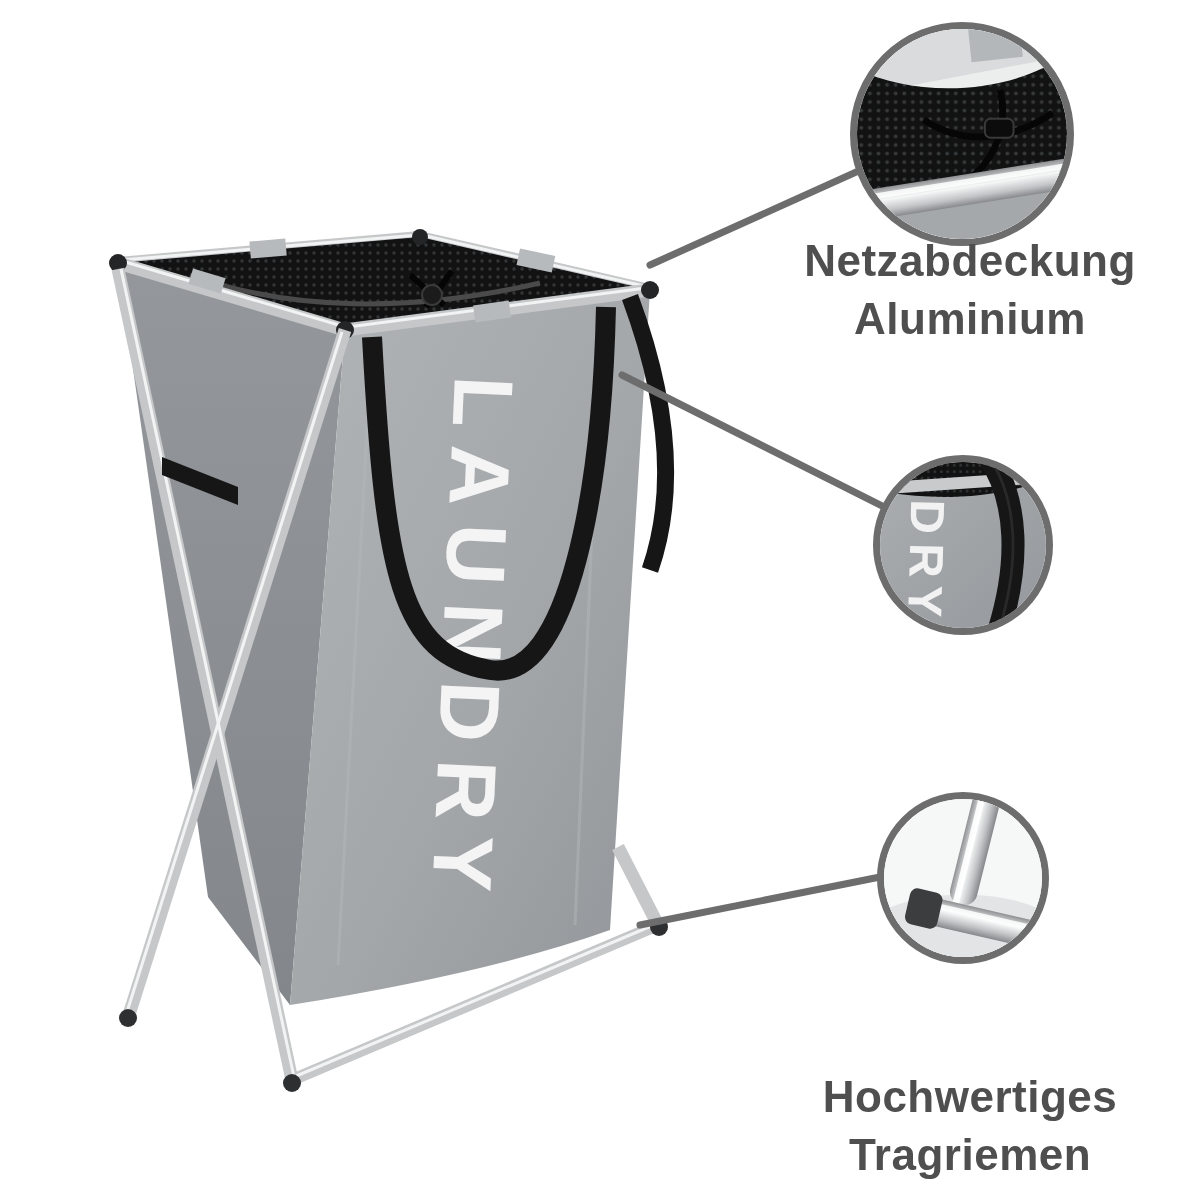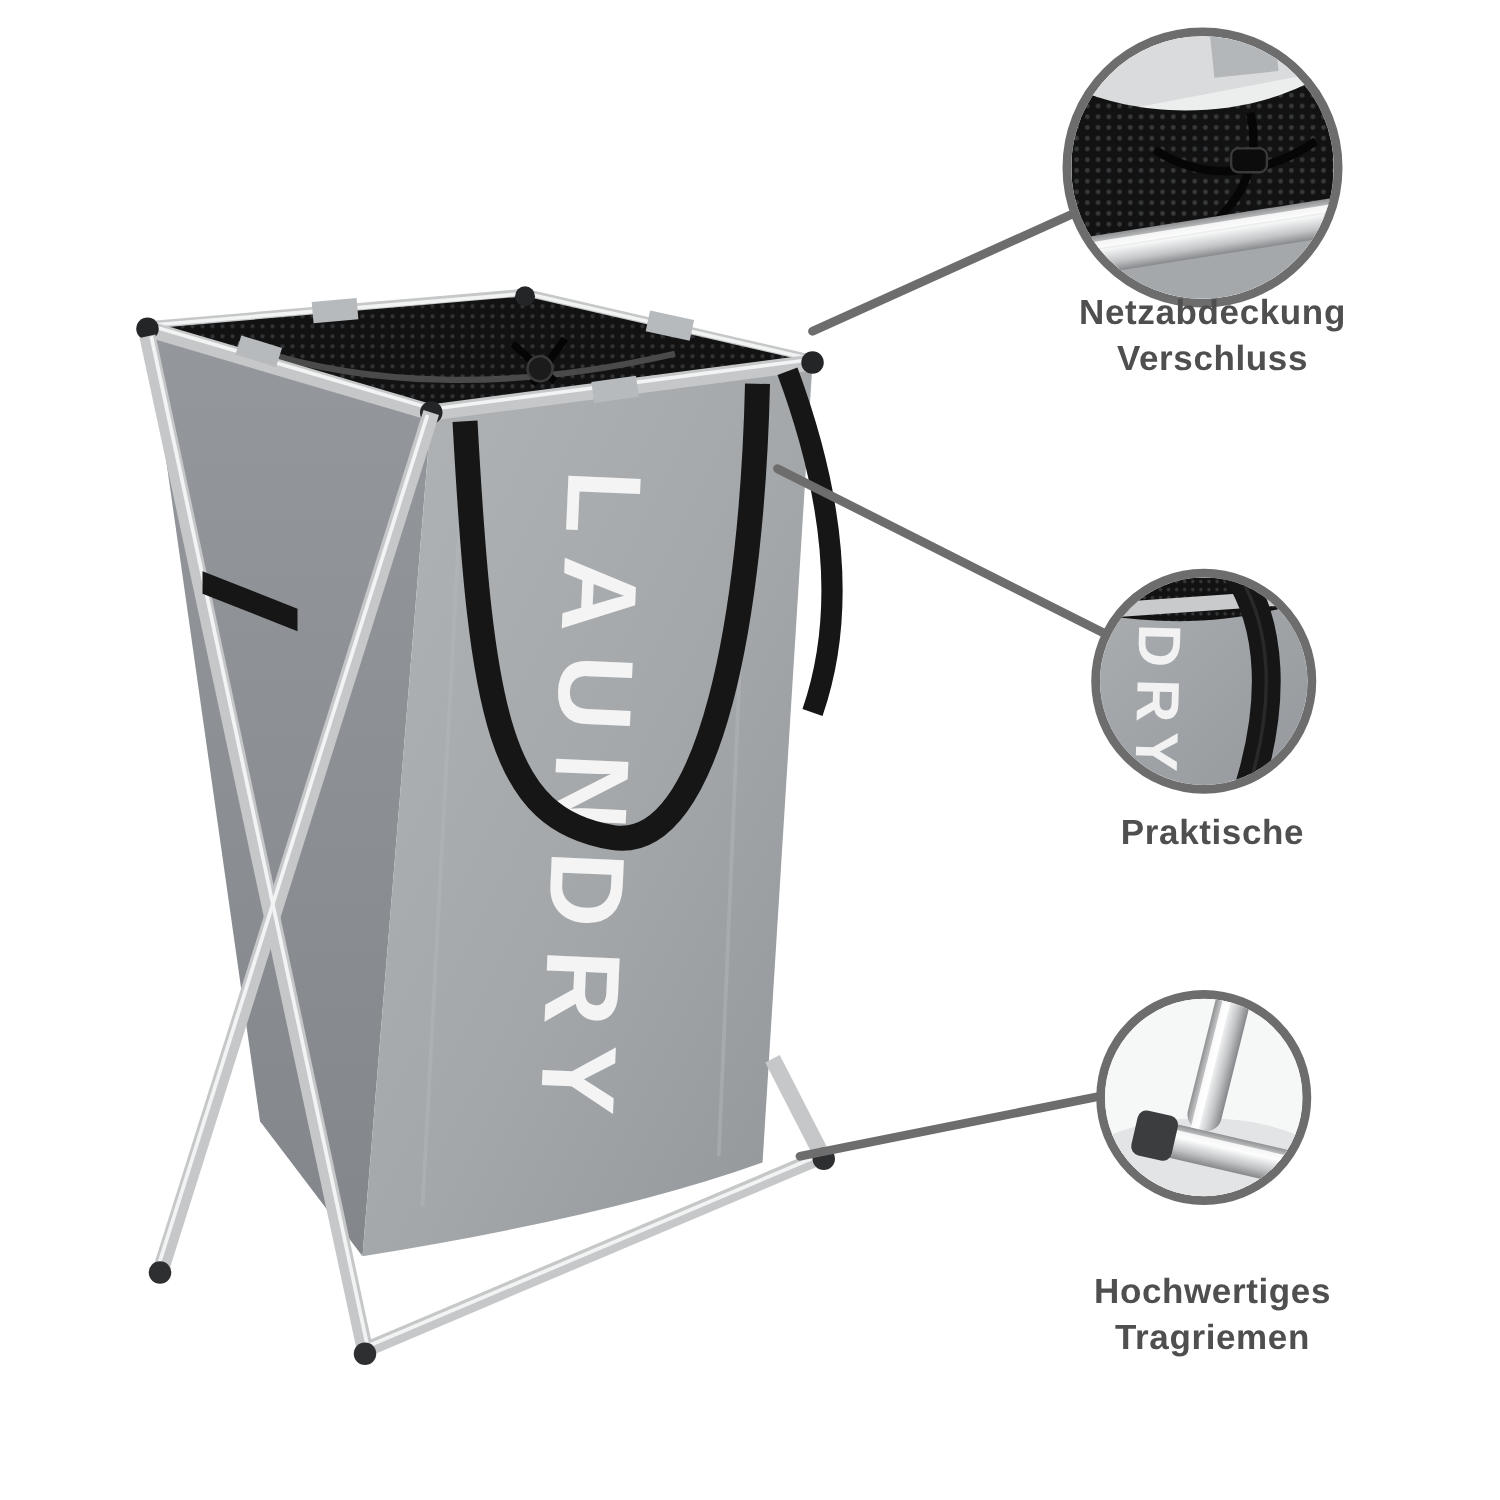--- a/index.html
+++ b/index.html
@@ -24,26 +24,26 @@
     border:7px solid var(--c-callout-line,#6d6d6d);
     overflow:hidden;background:#ffffff;box-sizing:border-box;z-index:6;
   }
   .callout-circle svg{display:block;width:100%;height:100%;}
   #circle-mesh{left:850px;top:22px;width:224px;height:224px;}
   #circle-straps{left:873px;top:455px;width:180px;height:180px;}
   #circle-frame{left:877px;top:792px;width:172px;height:172px;}
   .callout-label{
     position:absolute;left:762px;width:416px;z-index:6;
     text-align:center;color:var(--c-label-text,#4f4f4f);
-    font-weight:bold;font-size:28px;line-height:1.32;
+    font-weight:bold;font-size:44px;line-height:1.32;
     letter-spacing:0.5px;
   }
   #label-mesh{top:232px;}
   #label-straps{top:648px;}
-  #label-frame{top:1015px;}
+  #label-frame{top:1068px;}
 </style>
 </head>
 <body>
 
 <div class="canvas">
 
   <svg class="product-svg" width="640" height="900" viewBox="0 0 640 900">
     <defs>
       <pattern id="meshP" width="8" height="8" patternUnits="userSpaceOnUse">
         <rect width="8" height="8" style="fill:var(--c-mesh,#121212)"></rect>
@@ -203,25 +203,24 @@
       <g transform="rotate(13 90 130)">
         <rect x="36" y="116" width="160" height="30" rx="14" fill="url(#metalH3)"></rect>
         <rect x="36" y="121" width="160" height="6" fill="#ffffff" opacity="0.85"></rect>
         <rect x="24" y="110" width="36" height="40" rx="8" fill="#3b3d3f"></rect>
       </g>
     </svg>
   </div>
 
   <div class="callout-label" id="label-mesh">
     <div>Netzabdeckung</div>
-    <div>Verschluss</div>
+    <div>Aluminium</div>
   </div>
 
   <div class="callout-label" id="label-straps">
-    <div>Praktische</div>
   </div>
 
   <div class="callout-label" id="label-frame">
     <div>Hochwertiges</div>
     <div>Tragriemen</div>
   </div>
 
 </div>
 
 </body></html>

